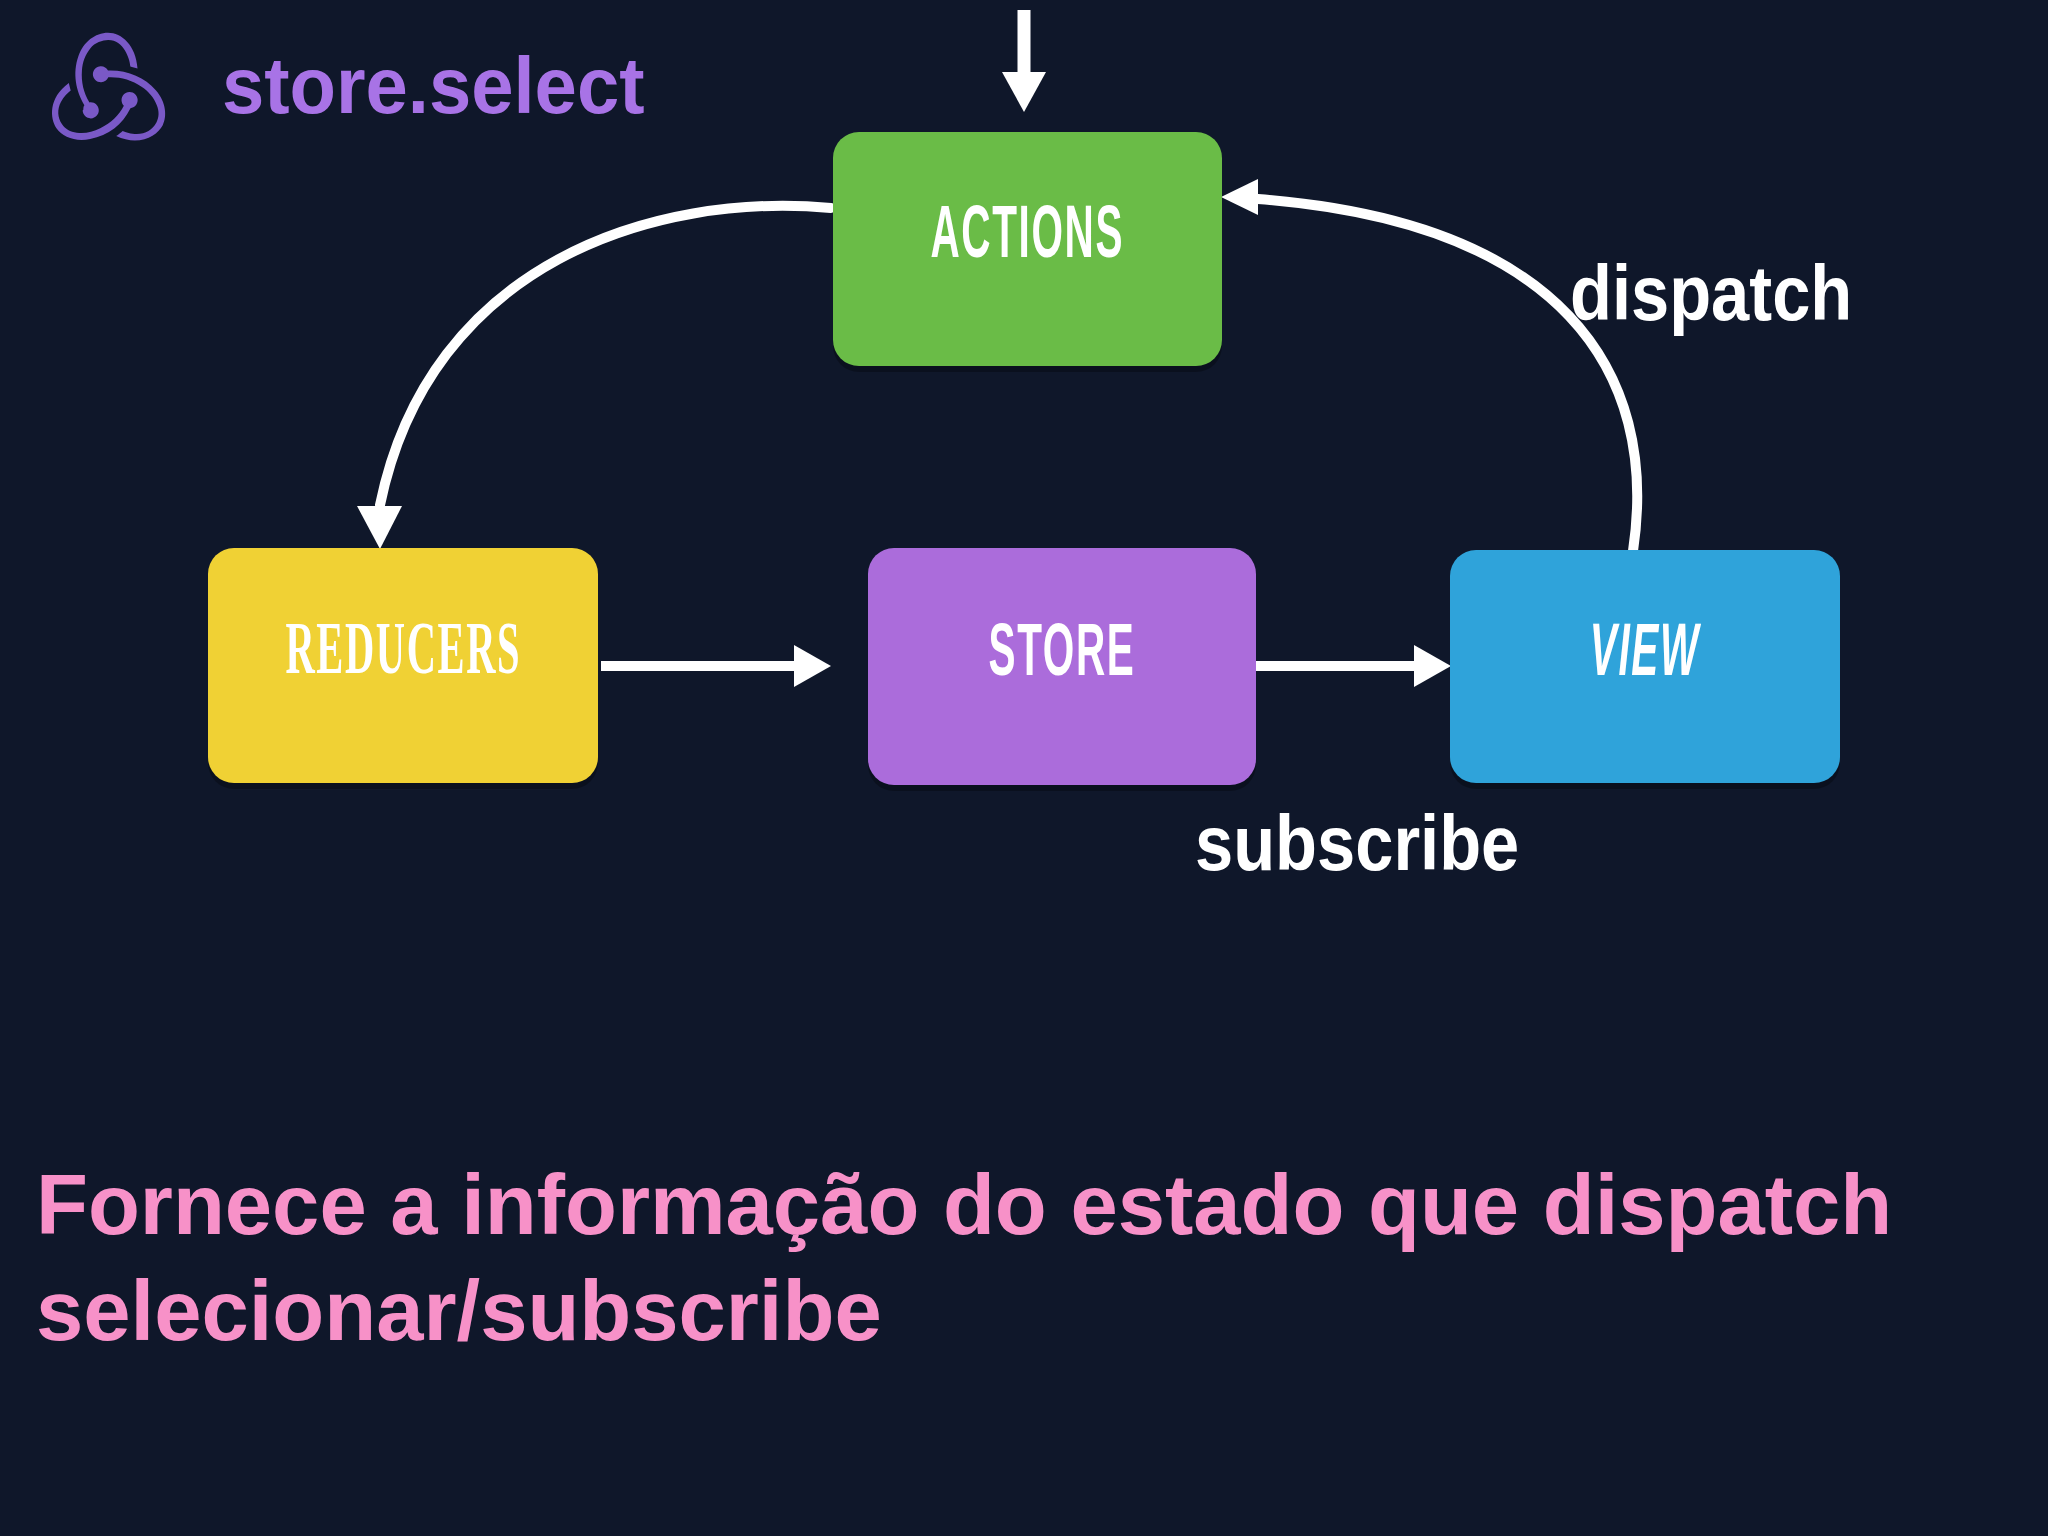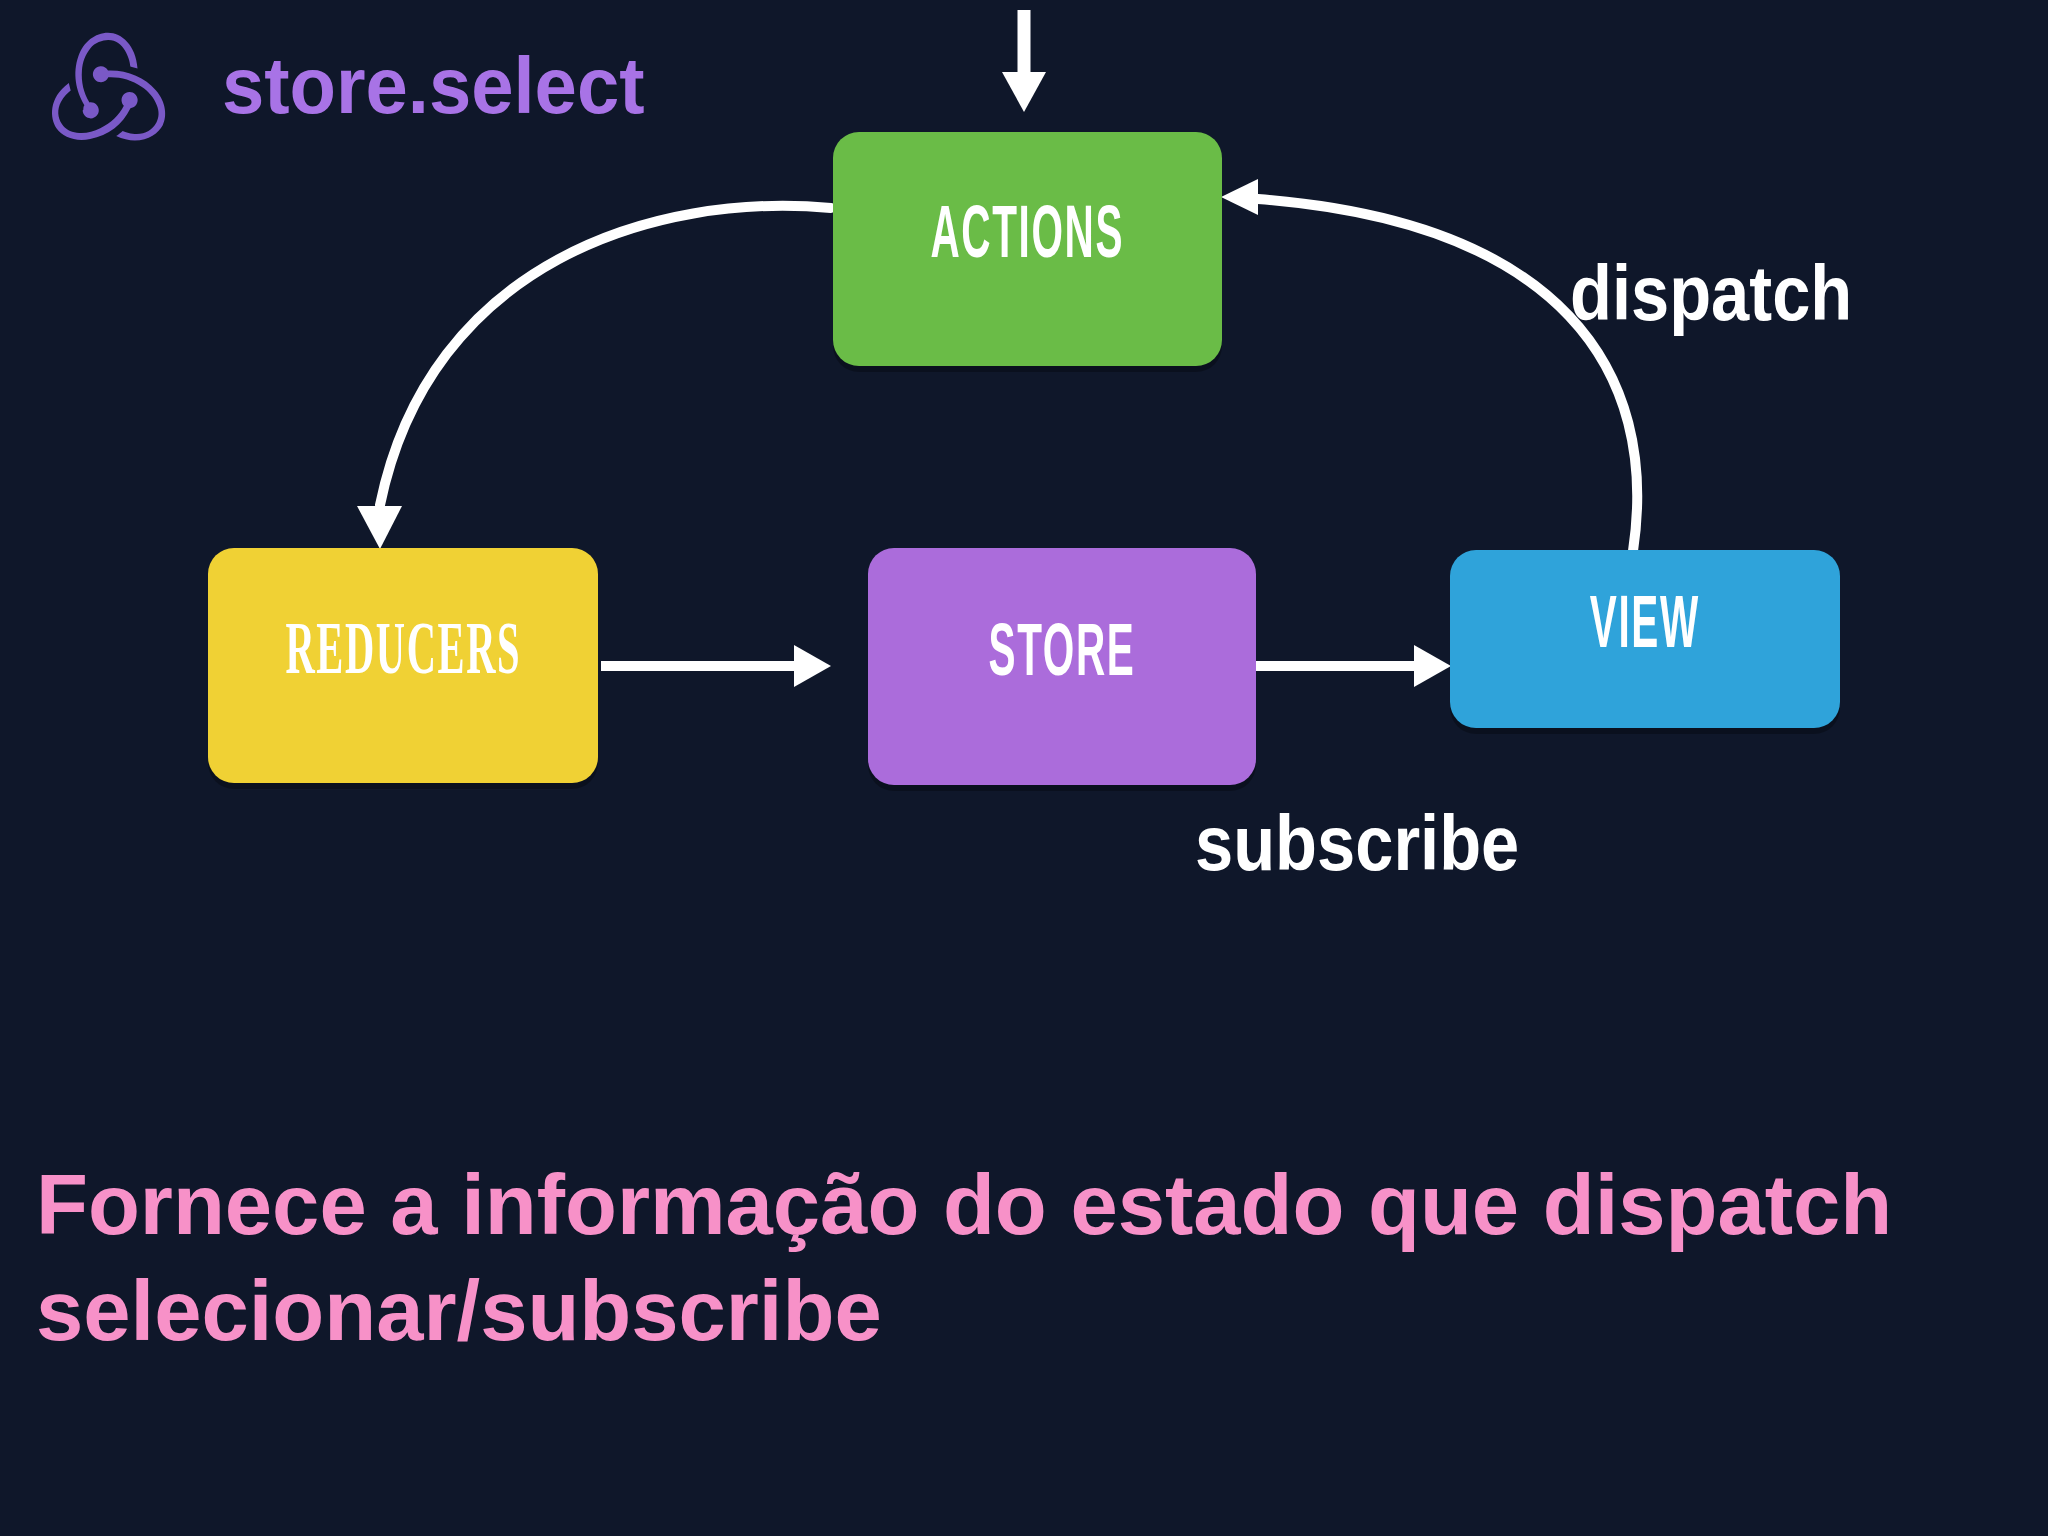--- a/index.html
+++ b/index.html
@@ -29,21 +29,21 @@
     box-shadow:0 6px 0 rgba(0,0,0,0.28);
   }
   .node-label {
     color:#ffffff; font-weight:bold; font-size:75px;
     letter-spacing:3px; white-space:nowrap; display:inline-block;
     transform:translateY(-18px) scaleX(0.54);
   }
   .node-actions  { left:833px;  top:112px; width:389px; height:234px;margin-top:20px; }
   .node-reducers { left:208px;  top:548px; width:390px; height:235px; }
   .node-store    { left:868px;  top:548px; width:388px; height:237px; }
-  .node-view     { left:1450px; top:550px; width:390px; height:178px; }
+  .node-view     { left:1450px; top:550px; width:390px; height:233px;font-style:italic; }
   .edge-label {
     position:absolute; color:#ffffff; font-weight:bold; font-size:78px;
     line-height:78px; white-space:nowrap; display:inline-block;
     transform:scaleX(0.88); transform-origin:left center;
   }
   .edge-label-dispatch  { left:1570px; top:254px; }
   .edge-label-subscribe { left:1195px; top:804px; }
   .caption {
     position:absolute; left:36px; top:1152px;
     font-size:85px; font-weight:bold; line-height:106px;

